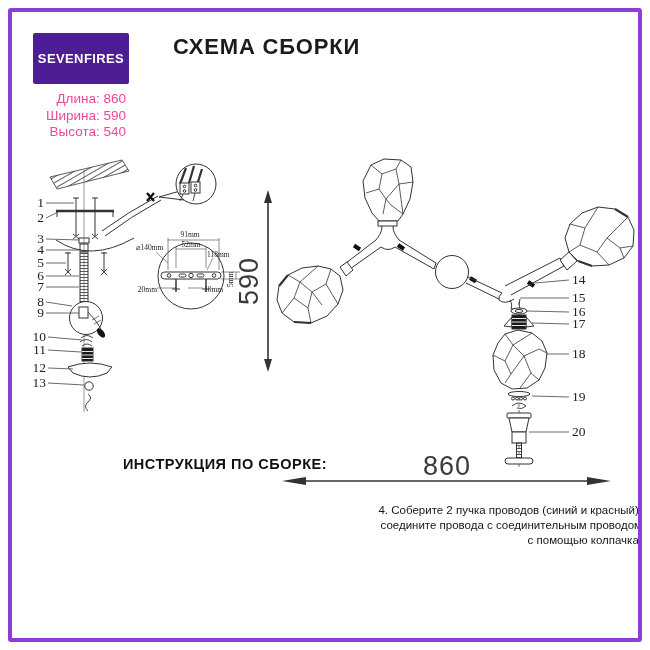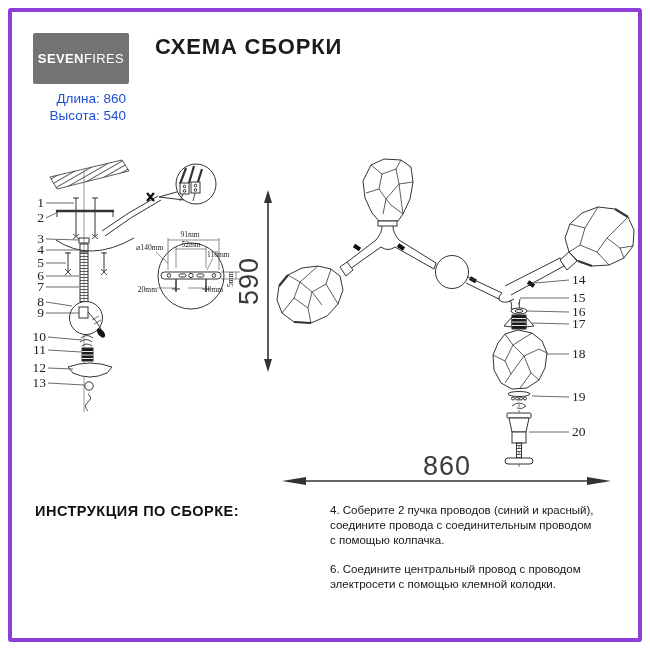--- a/index.html
+++ b/index.html
@@ -5,37 +5,37 @@
   html,body{margin:0;padding:0;}
   body{
     width:650px;height:650px;position:relative;background:#ffffff;
     font-family:"Liberation Sans", sans-serif;color:#1a1a1a;overflow:hidden;
   }
   .frame{
     position:absolute;left:8px;top:8px;right:8px;bottom:8px;
     border:4px solid #8c3ed6;border-radius:3px;pointer-events:none;z-index:5;
   }
   .logo{
-    position:absolute;left:33px;top:33px;width:96px;height:51px;background:#737373;
+    position:absolute;left:33px;top:33px;width:96px;height:51px;background:#4c1d95;
     display:flex;align-items:center;justify-content:center;border-radius:2px;z-index:2;
   }
   .logo span{color:#fff;font-size:13px;letter-spacing:.4px;}
   .logo .b{font-weight:800;}
-  .logo .l{font-weight:400;}
+  .logo .l{font-weight:700;}
   .specs{
     position:absolute;left:8px;top:91px;width:118px;text-align:right;
-    font-size:13.5px;line-height:16.5px;color:#1d4ed8;z-index:2;
+    font-size:13.5px;line-height:16.5px;color:#ec4899;z-index:2;
   }
   .title{
-    position:absolute;left:155px;top:33px;z-index:2;
+    position:absolute;left:173px;top:33px;z-index:2;
     font-size:22px;font-weight:700;letter-spacing:.8px;line-height:28px;color:#1b1b1b;
   }
   svg.art{position:absolute;left:0;top:0;z-index:1;}
-  .instr-left{position:absolute;left:35px;top:503px;width:292px;z-index:2;}
-  .instr-right{position:absolute;left:330px;top:503px;width:312px;z-index:2;}
+  .instr-left{position:absolute;left:35px;top:456px;width:292px;z-index:2;text-align:right;}
+  .instr-right{position:absolute;left:330px;top:503px;width:312px;z-index:2;text-align:right;}
   .instr-left h2{
     margin:0 0 17px 0;font-size:14.5px;font-weight:700;letter-spacing:.5px;color:#111;
   }
   .instr-left p,.instr-right p{
     margin:0 0 14px 0;font-size:11.5px;line-height:15px;white-space:pre-line;color:#161616;
   }
   .pl{font-family:"Liberation Serif", serif;font-size:13.5px;fill:#222;}
   .mm{font-family:"Liberation Serif", serif;font-size:7.5px;fill:#222;}
   .bigdim{font-size:27px;font-weight:500;fill:#3a3a3a;letter-spacing:1px;}
 </style>
@@ -44,20 +44,21 @@
 
 <div class="frame"></div>
 
 <div class="logo">
   <span class="b">SEVEN</span>
     <span class="l">FIRES</span>
 </div>
 
 <div class="specs">
   <div>Длина: 860</div>
+  <div>Ширина: 590</div>
   <div>Высота: 540</div>
 </div>
 
 <div class="title">
   <div>СХЕМА СБОРКИ</div>
 </div>
 
 <svg class="art" width="650" height="650" viewBox="0 0 650 650">
   <defs>
     <pattern id="hatch" width="5" height="5" patternUnits="userSpaceOnUse" patternTransform="rotate(60)">
@@ -340,15 +341,13 @@
   </g>
 </svg>
 
 <section class="instr-left">
   <h2>ИНСТРУКЦИЯ ПО СБОРКЕ:</h2>
 </section>
 <section class="instr-right">
   <p>4. Соберите 2 пучка проводов (синий и красный),
 соедините провода с соединительным проводом
 с помощью колпачка.</p>
-  <p>6. Соедините центральный провод с проводом
-электросети с помощью клемной колодки.</p>
 </section>
 
 </body></html>

